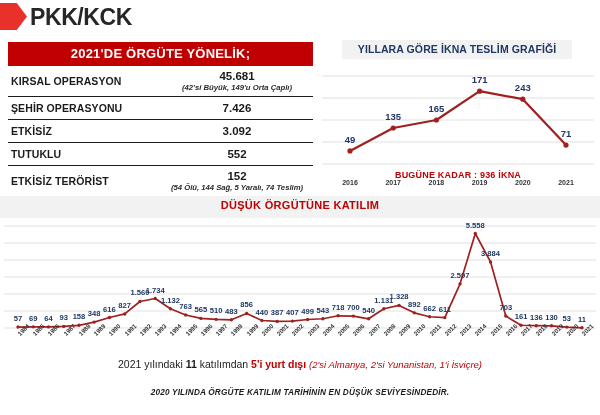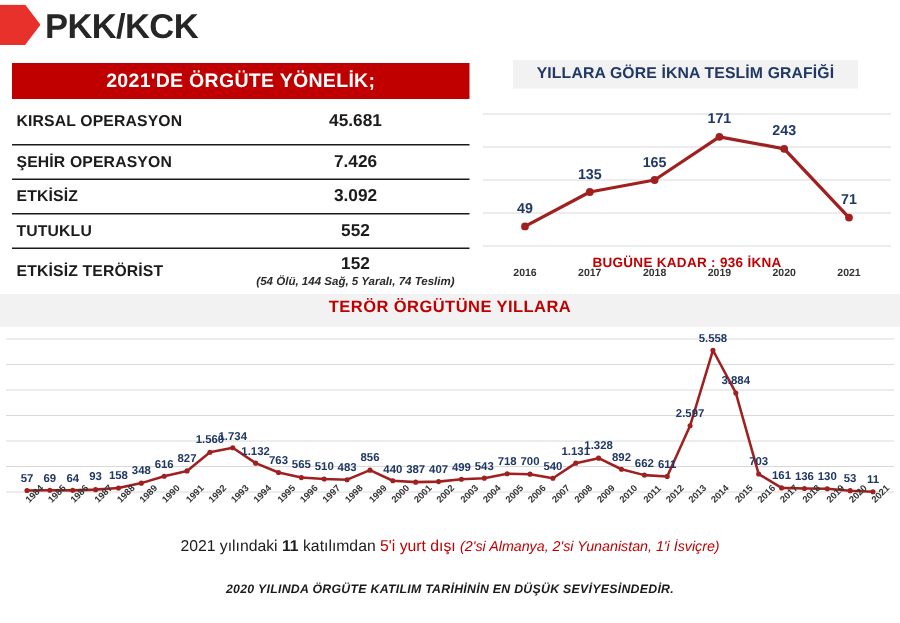--- a/index.html
+++ b/index.html
@@ -98,21 +98,21 @@
     position:absolute;transform:translateX(-50%);
     font-size:7.6px;font-weight:bold;color:#1f3864;white-space:nowrap;
   }
 
   
   .foot1{
     position:absolute;left:0;top:358px;width:600px;text-align:center;
     font-size:10.5px;color:#1b1b1b;
   }
   .foot1 b{font-weight:bold;}
-  .foot1 .hl{color:#c00000;font-weight:normal;}
+  .foot1 .hl{color:#c00000;font-weight:bold;}
   .foot1 .paren{font-style:italic;font-size:9.5px;color:#c00000;}
   .foot2{
     position:absolute;left:0;top:388px;width:600px;text-align:center;
     font-size:8.2px;font-style:italic;font-weight:bold;
     letter-spacing:.2px;color:#1b1b1b;
   }
 </style>
 </head>
 <body>
 
@@ -123,24 +123,25 @@
     <div class="app-title">PKK/KCK</div>
   </div>
 
   <div class="table-panel">
     <div class="table-title">2021'DE ÖRGÜTE YÖNELİK;</div>
     <div id="table-rows">
         <div class="trow tall">
           <div class="tlabel">KIRSAL OPERASYON</div>
           <div class="tvalbox">
             <span class="tval">45.681</span>
+            <span class="tnote">(42'si Büyük, 149'u Orta Çaplı)</span>
           </div>
         </div>
         <div class="trow">
-          <div class="tlabel">ŞEHİR OPERASYON</div>
+          <div class="tlabel">ŞEHİR OPERASYONU</div>
           <div class="tvalbox">
             <span class="tval">7.426</span>
           </div>
         </div>
         <div class="trow">
           <div class="tlabel">ETKİSİZ</div>
           <div class="tvalbox">
             <span class="tval">3.092</span>
           </div>
         </div>
@@ -181,21 +182,21 @@
         <div class="lp-xtick" style="left: 28px;">2016</div>
         <div class="lp-xtick" style="left: 71.2px;">2017</div>
         <div class="lp-xtick" style="left: 114.4px;">2018</div>
         <div class="lp-xtick" style="left: 157.6px;">2019</div>
         <div class="lp-xtick" style="left: 200.8px;">2020</div>
         <div class="lp-xtick" style="left: 244px;">2021</div>
       </div>
   </div>
 
   <div class="band"></div>
-  <div class="band-title">TERÖR ÖRGÜTÜNE YILLARA</div>
+  <div class="band-title">DÜŞÜK ÖRGÜTÜNE KATILIM</div>
 
   <div class="big-panel">
     <div class="bp-plot" id="katilim-plot"><svg width="592" height="112" viewBox="0 0 592 112">
           <line x1="0" y1="6" x2="592" y2="6" stroke="#d9d9d9" stroke-width="0.8"></line>
           <line x1="0" y1="23" x2="592" y2="23" stroke="#d9d9d9" stroke-width="0.8"></line>
           <line x1="0" y1="40" x2="592" y2="40" stroke="#d9d9d9" stroke-width="0.8"></line>
           <line x1="0" y1="57" x2="592" y2="57" stroke="#d9d9d9" stroke-width="0.8"></line>
           <line x1="0" y1="74" x2="592" y2="74" stroke="#d9d9d9" stroke-width="0.8"></line>
           <line x1="0" y1="91" x2="592" y2="91" stroke="#d9d9d9" stroke-width="0.8"></line>
           <line x1="0" y1="108" x2="592" y2="108" stroke="#d9d9d9" stroke-width="0.8"></line>

